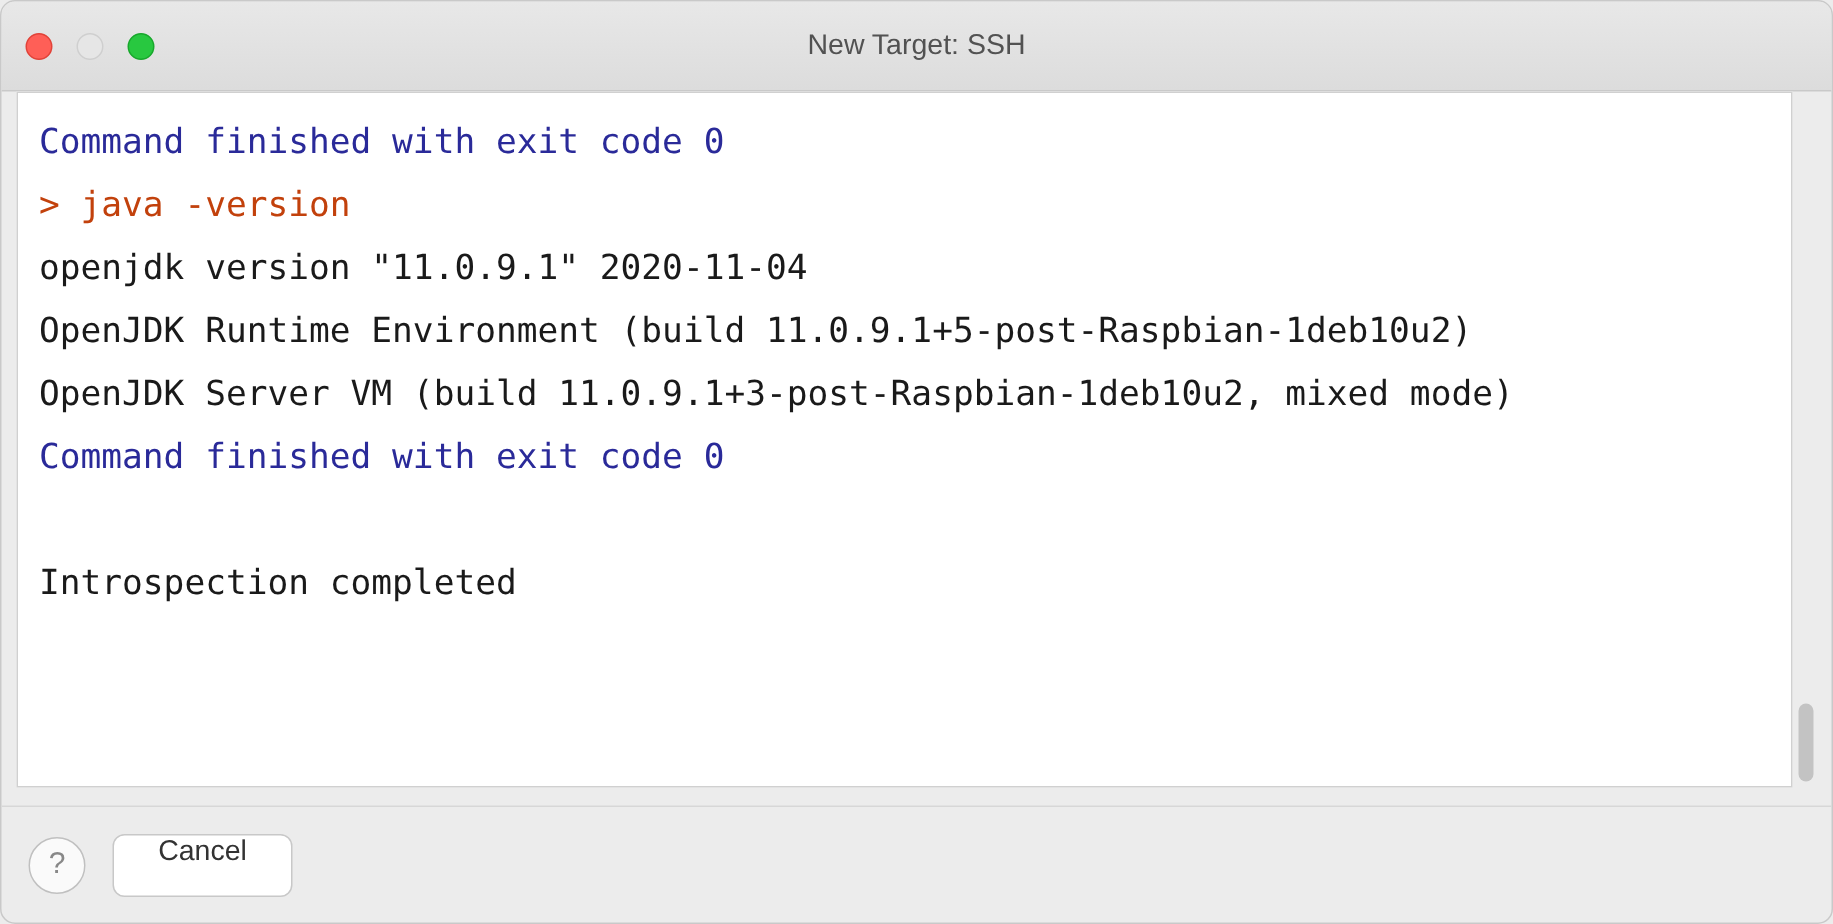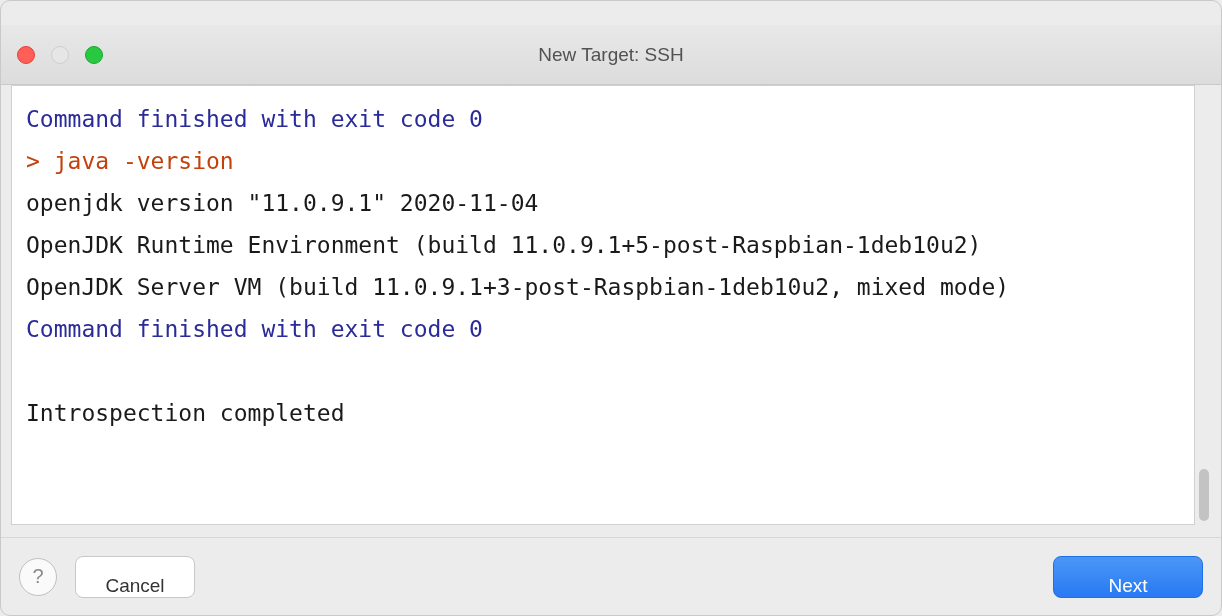--- a/index.html
+++ b/index.html
@@ -18,21 +18,20 @@
       border-radius: 10px;
       overflow: hidden;
     }
     .titlebar {
       height: 60px;
       background: linear-gradient(#e8e8e8, #dcdcdc);
       border-bottom: 1px solid #c9c9c9;
       display: flex;
       align-items: center;
       position: relative;
-      margin-top: 24px;
     }
     .traffic-lights {
       display: flex;
       gap: 16px;
       padding-left: 16px;
     }
     .traffic-light {
       width: 18px; height: 18px; border-radius: 50%;
     }
     .tl-close { background: #ff5f57; border: 1px solid #e14339; }
@@ -94,21 +93,21 @@
     .help-circle {
       width: 38px; height: 38px; border-radius: 50%;
       border: 1px solid #c0c0c0; background: #fafafa;
       display: flex; align-items: center; justify-content: center;
       font-size: 20px; color: #888;
     }
     .btn {
       height: 42px; min-width: 120px;
       border-radius: 8px;
       font-size: 19px;
-      display: flex; align-items: flex-end; justify-content: center;
+      display: flex; align-items: flex-start; justify-content: center;
       padding: 0 28px;
       cursor: default;
       user-select: none;
     }
     .btn-default {
       background: #ffffff;
       border: 1px solid #c8c8c8;
       color: #333;
     }
     .btn-primary {
@@ -149,18 +148,15 @@
   </div>
 
   <div class="footer">
     <div class="help-circle">
       <span>?</span>
     </div>
     <div class="btn btn-default">
       <span>Cancel</span>
     </div>
     <div class="spacer"></div>
-    <div class="btn btn-primary">
-      <span>Next</span>
-    </div>
   </div>
 
 </div>
 
 </body></html>

